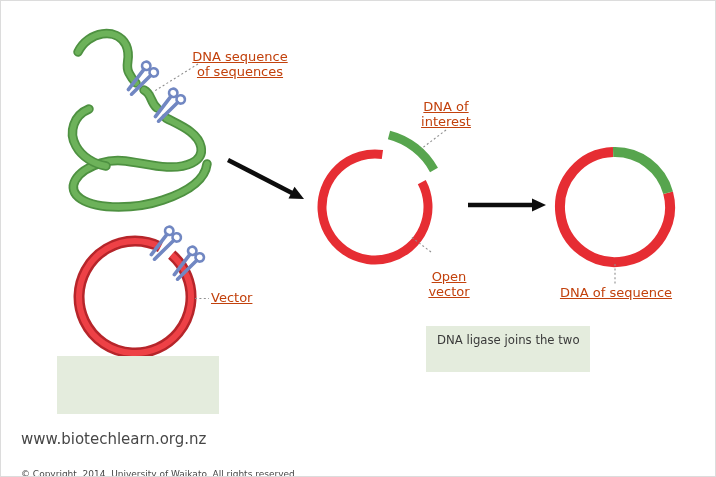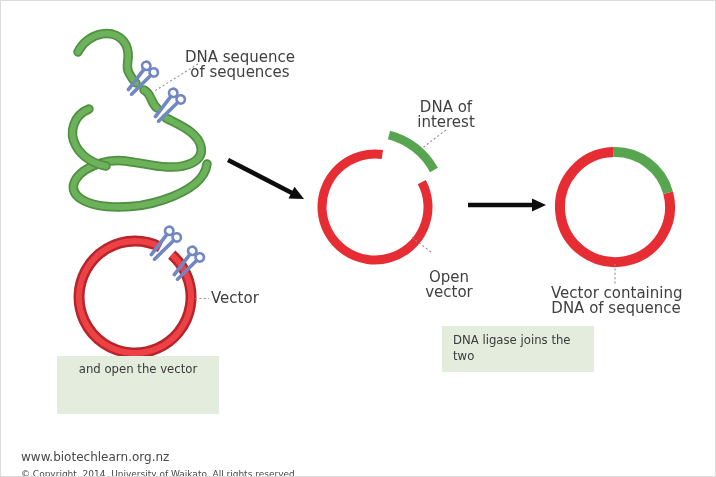--- a/index.html
+++ b/index.html
@@ -14,27 +14,27 @@
   .ring-red{fill:none;stroke:#e62d33;stroke-width:9;}
   .ring-red-thick{fill:none;stroke:#e62d33;stroke-width:10;}
   .arc-green{fill:none;stroke:#57a54e;stroke-width:9;}
   .arc-green-thick{fill:none;stroke:#57a54e;stroke-width:10;}
   .ring-dark{fill:none;stroke:#b6252a;stroke-width:11;}
   .ring-lite{fill:none;stroke:#ee4146;stroke-width:6;}
   .scissor{stroke:#7187c2;fill:none;}
   .arrow-line{stroke:#0d0d0d;stroke-width:4.6;}
   .arrow-head{fill:#0d0d0d;}
   .leader{stroke:#8f8f8f;stroke-width:1.1;stroke-dasharray:2 2.4;fill:none;}
-  .lbl{position:absolute;font-size:15px;line-height:14.5px;text-align:center;
-       color:#404040;white-space:nowrap;}
+  .lbl{position:absolute;font-size:13px;line-height:14.5px;text-align:center;
+       color:#c2410c;white-space:nowrap;text-decoration:underline;}
   .callout{position:absolute;background:#e4ecdd;font-size:11.7px;line-height:15.5px;
        color:#3a3a3a;box-sizing:border-box;}
   .callout.center{text-align:center;}
   .footer-line1{position:absolute;left:20px;top:436px;font-size:9px;color:#474747;margin-top:32px;}
-  .footer-line2{position:absolute;left:20px;top:449px;font-size:12px;color:#474747;}
+  .footer-line2{position:absolute;left:20px;top:429px;font-size:15px;color:#474747;}
 </style>
 </head>
 <body>
 
 <div class="stage">
 
   <svg width="716" height="477" viewBox="0 0 716 477">
     <defs>
       <g id="scissors">
         <circle cx="9" cy="-12" r="4.2" stroke-width="2.6"></circle>
@@ -112,28 +112,26 @@
   <div class="lbl" style="left:413px;top:248px;width:70px;margin-top:21px;">
     <div>Open</div>
     <div>vector</div>
   </div>
 
   <div class="lbl" style="left:210px;top:290px;width:60px;text-align:left;">
     <div>Vector</div>
   </div>
 
   <div class="lbl" style="left:550px;top:285px;width:130px;">
-    <div>Vector containing</div>
     <div>DNA of sequence</div>
   </div>
 
   <div class="callout center" style="left:56px;top:355px;width:162px;height:58px;padding-top:6px;">
-    <div>and open the vector</div>
   </div>
 
-  <div class="callout" style="left:425px;top:325px;width:152px;height:46px;padding:7px 0 0 11px;text-align:left;margin-left:16px;">
+  <div class="callout" style="left:425px;top:325px;width:164px;height:46px;padding:7px 0 0 11px;text-align:left;">
     <div>DNA ligase joins the two</div>
   </div>
 
   <div class="footer-line1">© Copyright. 2014. University of Waikato. All rights reserved.</div>
   <div class="footer-line2">www.biotechlearn.org.nz</div>
 
 </div>
 
 </body></html>

